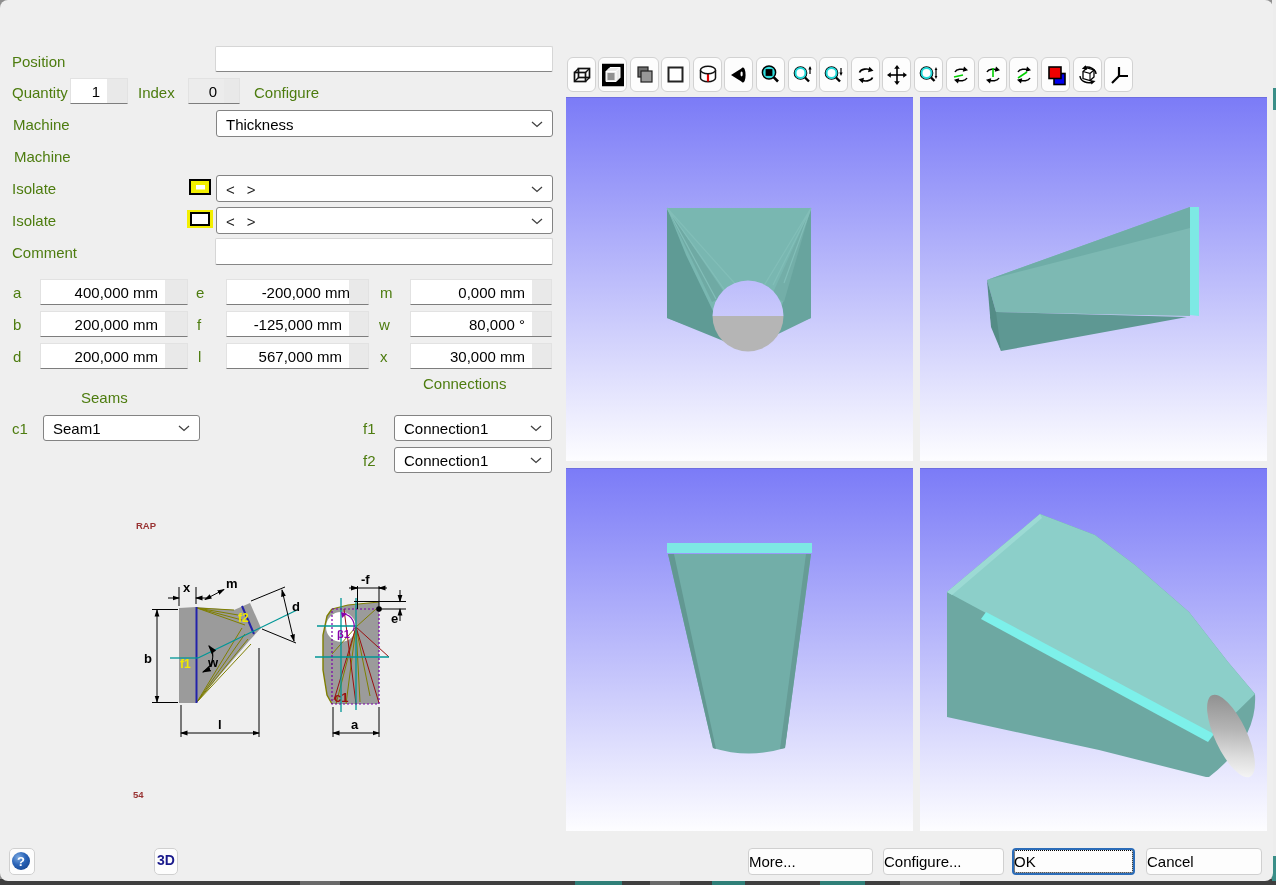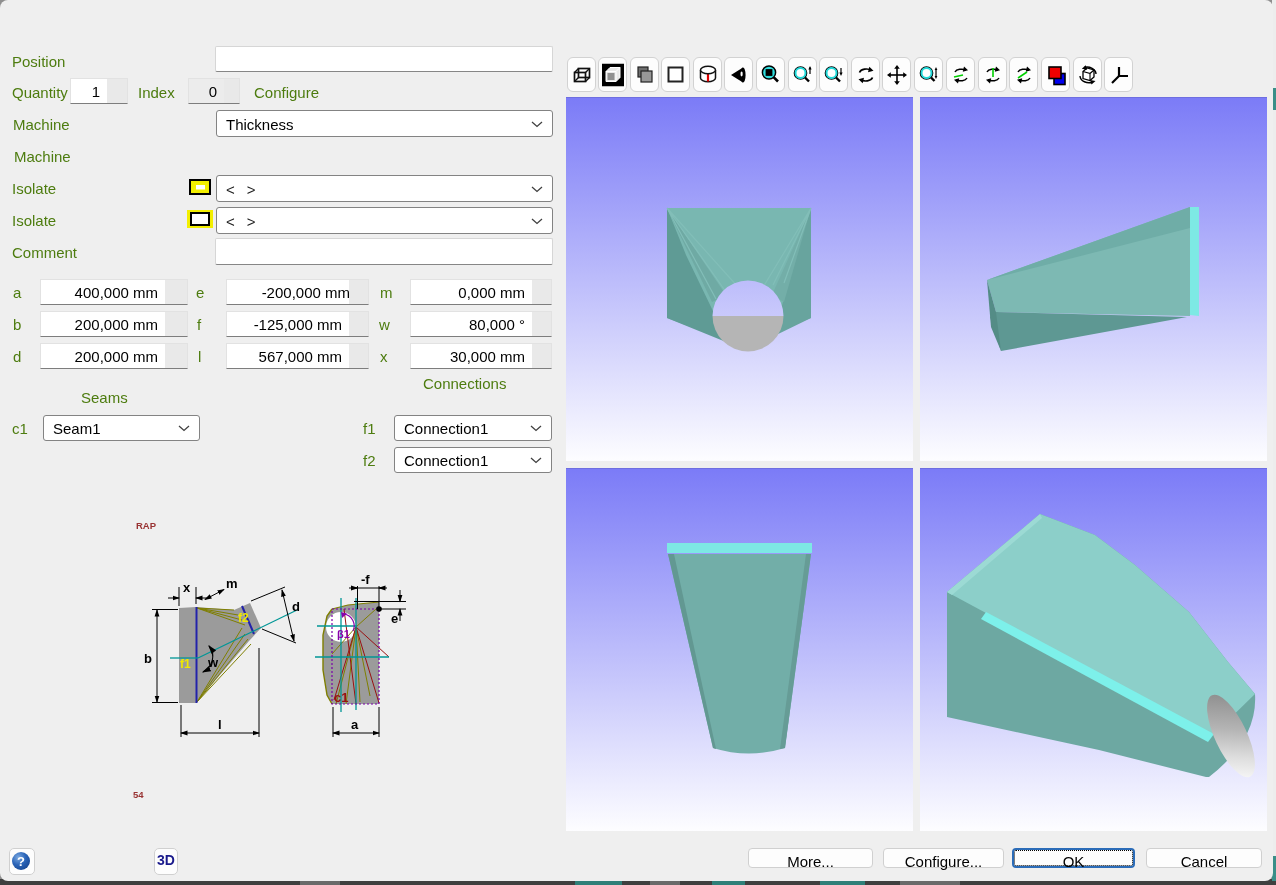--- a/index.html
+++ b/index.html
@@ -15,21 +15,21 @@
 .lbl{position:absolute;font-size:15px;color:#4d7c0f;white-space:nowrap;}
 .inp{position:absolute;background:#fff;border:1px solid #d6d6d6;border-bottom:1px solid #868686;box-sizing:border-box;border-radius:2px;}
 .spin{position:absolute;background:#fff;border:1px solid #e2e2e2;border-bottom:1px solid #7d7d7d;box-sizing:border-box;}
 .spin .g{position:absolute;right:0;top:0;bottom:0;background:#e9e9e9;}
 .spin .v{position:absolute;top:50%;transform:translateY(-50%);font-size:15px;color:#000;white-space:nowrap;}
 .dd{position:absolute;background:#fff;border:1px solid #838383;border-radius:3px;box-sizing:border-box;}
 .dd .v{position:absolute;left:9px;top:50%;transform:translateY(-50%);font-size:15px;color:#000;white-space:nowrap;}
 .dd svg{position:absolute;right:9px;top:50%;margin-top:-3px;}
 .tbtn{position:absolute;width:29px;height:35px;background:#fdfdfd;border:1px solid #d2d2d2;border-radius:6px;box-sizing:border-box;}
 .tbtn svg{position:absolute;left:50%;top:50%;transform:translate(-50%,-50%);}
-.btn{position:absolute;height:20px;background:#fdfdfd;border:1px solid #d0d0d0;border-radius:4px;box-sizing:border-box;font-size:15px;color:#000;text-align:center;line-height:25px;}
+.btn{position:absolute;height:27px;background:#fdfdfd;border:1px solid #d0d0d0;border-radius:4px;box-sizing:border-box;font-size:15px;color:#000;line-height:25px;}
 </style>
 </head>
 <body>
 <div id="backstrip">
   <div class="g" style="left:300px;width:40px"></div>
   <div class="t" style="left:575px;width:47px"></div>
   <div class="g" style="left:650px;width:30px"></div>
   <div class="t" style="left:712px;width:33px"></div>
   <div class="t" style="left:820px;width:45px"></div>
   <div class="g" style="left:900px;width:60px"></div>

